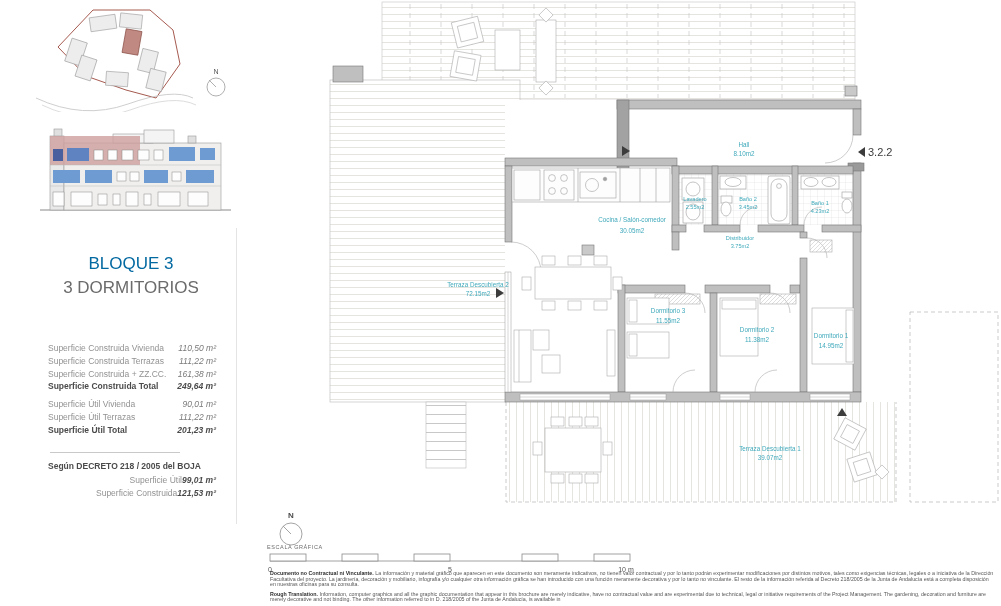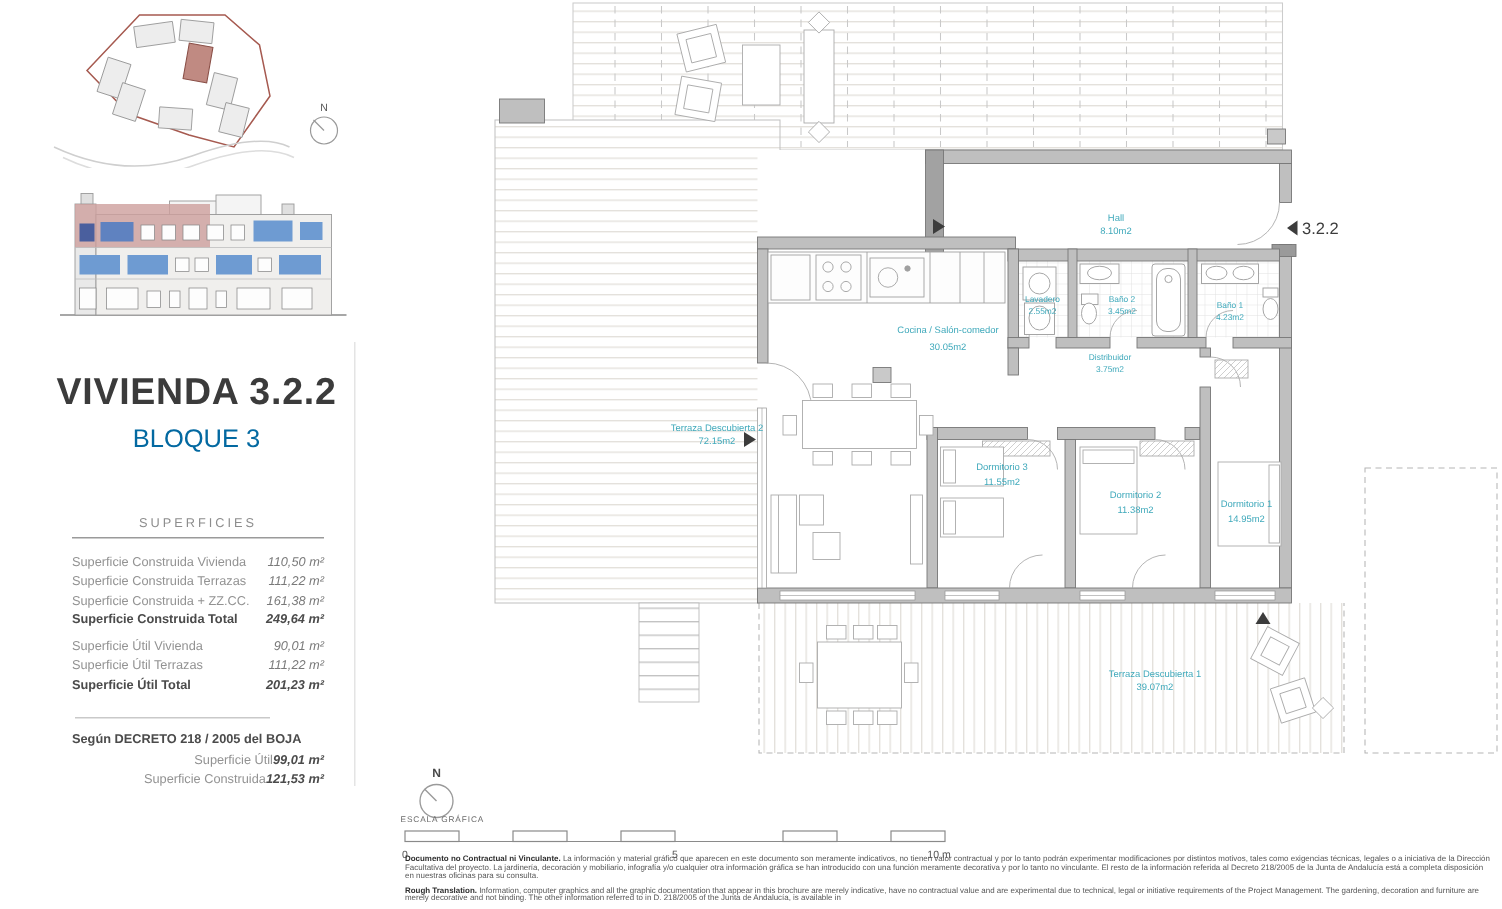--- a/index.html
+++ b/index.html
@@ -90,26 +90,25 @@
       <rect x="60" y="76" width="9" height="11" fill="#fdfdfd" stroke="#888" stroke-width=".5"></rect>
       <rect x="75" y="76" width="7" height="11" fill="#fdfdfd" stroke="#888" stroke-width=".5"></rect>
       <rect x="88" y="74" width="12" height="14" fill="#fdfdfd" stroke="#888" stroke-width=".5"></rect>
       <rect x="106" y="76" width="7" height="11" fill="#fdfdfd" stroke="#888" stroke-width=".5"></rect>
       <rect x="120" y="74" width="22" height="14" fill="#fdfdfd" stroke="#888" stroke-width=".5"></rect>
       <rect x="150" y="74" width="20" height="14" fill="#fdfdfd" stroke="#888" stroke-width=".5"></rect>
     </g>
   </svg>
 
   <div class="titleblock">
-    <div class="t1">VIVIENDA 3.2.2</div>
     <div class="t2">BLOQUE 3</div>
+    <div class="t3">3 DORMITORIOS</div>
   </div>
 
   <div class="surfaces">
-    <div class="shead">SUPERFICIES</div>
     <div class="srow">
         <span>Superficie Construida Vivienda</span>
         <span class="val">110,50 m²</span>
       </div>
     <div class="srow">
         <span>Superficie Construida Terrazas</span>
         <span class="val">111,22 m²</span>
       </div>
     <div class="srow">
         <span>Superficie Construida + ZZ.CC.</span>

